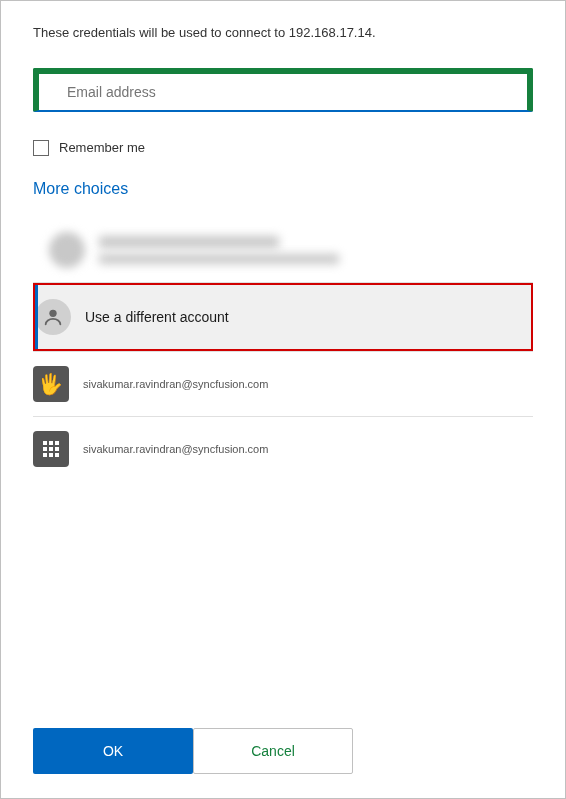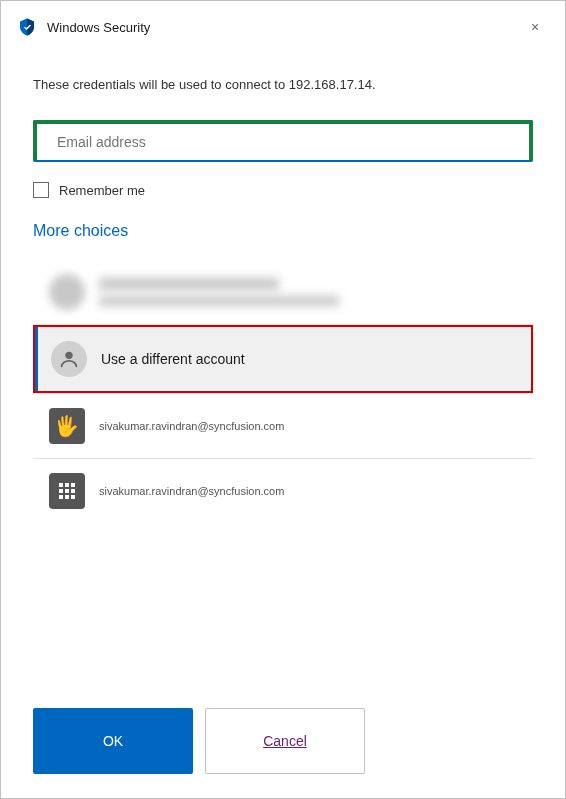--- a/index.html
+++ b/index.html
@@ -76,42 +76,41 @@
       margin-bottom: 28px;
     }
 
     .input-group {
       margin-bottom: 4px;
       position: relative;
     }
 
     .input-field {
       width: 100%;
-      padding: 10px 20px;
-      border: 4px solid #15803d;
+      padding: 10px 28px;
+      border: 6px solid #15803d;
       border-radius: 2px;
       font-size: 14px;
       color: #333;
       outline: none;
       background: #fff;
     }
 
     .email-input {
       border-bottom: 2px solid #0067c0;
     }
 
     .input-spacer {
       height: 8px;
     }
 
     .remember-me {
       display: flex;
-      align-items: center;
       gap: 10px;
-      margin-top: 8px;
+      margin-top: 16px;
       margin-bottom: 24px;
     }
 
     .checkbox {
       width: 16px;
       height: 16px;
       border: 1.5px solid #666;
       background: #fff;
       cursor: pointer;
       flex-shrink: 0;
@@ -135,21 +134,21 @@
       display: flex;
       flex-direction: column;
       gap: 0;
       margin-bottom: 24px;
     }
 
     .account-item {
       display: flex;
       align-items: center;
       gap: 14px;
-      padding: 14px 16px;
+      padding: 14px 0;
       cursor: pointer;
       border: none;
       background: transparent;
       text-align: left;
       width: 100%;
       justify-content: flex-end;
     }
 
     .account-item.selected {
       background: #f0f0f0;
@@ -258,67 +257,56 @@
 
     .divider {
       height: 1px;
       background: #e0e0e0;
       margin: 0;
     }
 
     .footer {
       display: flex;
       padding: 16px 32px 24px 32px;
-      gap: 12px;
       justify-content: flex-start;
     }
 
     .btn-ok {
       background: #0067c0;
       color: white;
       border: none;
       padding: 10px 0;
       width: 160px;
       font-size: 14px;
       cursor: pointer;
       border-radius: 2px;
     }
 
     .btn-cancel {
       background: transparent;
-      color: #701a75;
+      color: #15803d;
       border: 1px solid #c0c0c0;
-      padding: 24px 0;
+      padding: 14px 0;
       width: 160px;
       font-size: 14px;
       cursor: pointer;
       border-radius: 2px;
-      text-decoration: underline;
     }
 
     
     .shield-svg {
       width: 20px;
       height: 20px;
     }
   </style>
 </head>
 <body>
 
 <div class="dialog">
 
-  <div class="title-bar">
-    <svg class="shield-svg" viewBox="0 0 20 20" fill="none" xmlns="http://www.w3.org/2000/svg">
-      <path d="M10 1.5L3 4.5V10C3 13.8 6.1 17.4 10 18.5C13.9 17.4 17 13.8 17 10V4.5L10 1.5Z" fill="#0067c0"></path>
-      <path d="M10 1.5L10 18.5C13.9 17.4 17 13.8 17 10V4.5L10 1.5Z" fill="#003d7a"></path>
-      <path d="M8 10.5L9.5 12L13 8.5" stroke="white" stroke-width="1.5" stroke-linecap="round" stroke-linejoin="round"></path>
-    </svg>
-    <span class="title-bar-text">Windows Security</span>
-    <button class="close-btn">×</button>
-  </div>
 
   <div class="content">
     <p class="subtitle">These credentials will be used to connect to 192.168.17.14.</p>
 
     <div class="input-group">
       <input type="text" class="input-field email-input" placeholder="Email address" style="">
     </div>
 
     <div class="input-spacer"></div>
 

